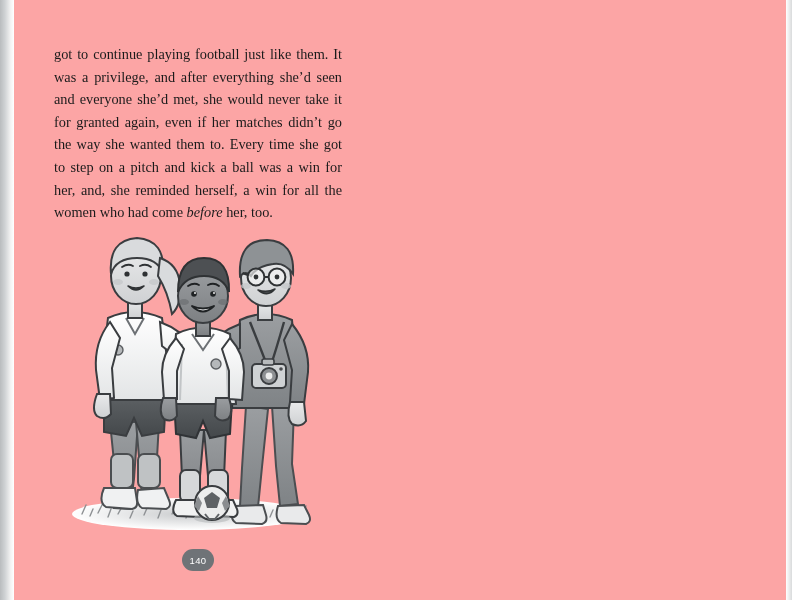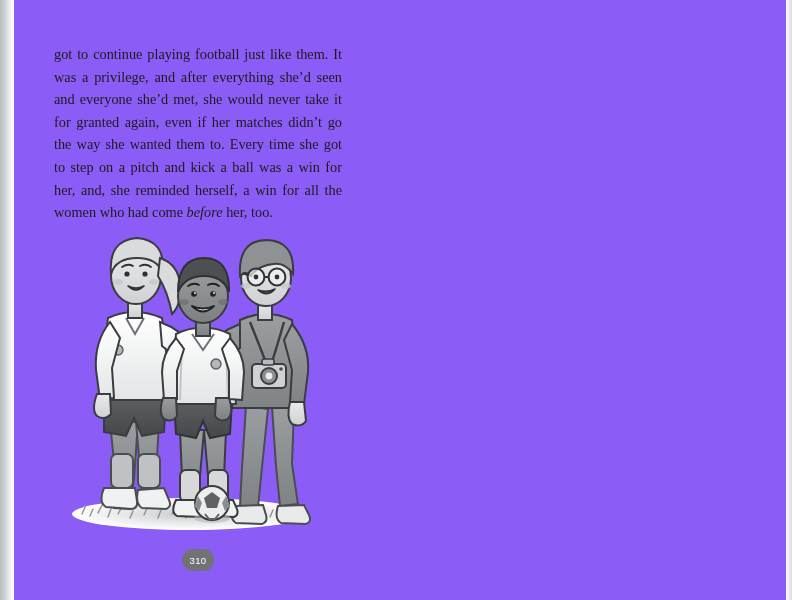--- a/index.html
+++ b/index.html
@@ -10,21 +10,21 @@
   body {
     width: 792px;
     height: 600px;
     overflow: hidden;
     font-family: "Liberation Serif", serif;
   }
   #page {
     position: relative;
     width: 792px;
     height: 600px;
-    background: #8b5cf6;
+    background: #fca5a5;
     box-sizing: border-box;
   }
   
   #spine-shadow {
     position: absolute;
     left: 0;
     top: 0;
     width: 14px;
     height: 600px;
     background: linear-gradient(to right, #b9bcbe 0%, #cfd2d4 35%, #f2f2f2 75%, #ffffff 100%);
@@ -275,16 +275,16 @@
         <circle cx="172" cy="281" r="17" fill="#eceded" stroke="#3a3d40" stroke-width="2"></circle>
         <path d="M172 270 l8 6 -3 10 -10 0 -3 -10z" fill="#5e6265"></path>
         <path d="M158 274 l4 7 -3 8 -5 -5z" fill="#8a8d90"></path>
         <path d="M186 274 l-4 7 3 8 5 -5z" fill="#8a8d90"></path>
         <path d="M165 292 l4 5 6 0 4 -5" fill="none" stroke="#5e6265" stroke-width="2"></path>
       </g>
     </svg>
   </div>
 
   <div id="folio">
-    <span>310</span>
+    <span>140</span>
   </div>
 
 </div>
 
 </body></html>

